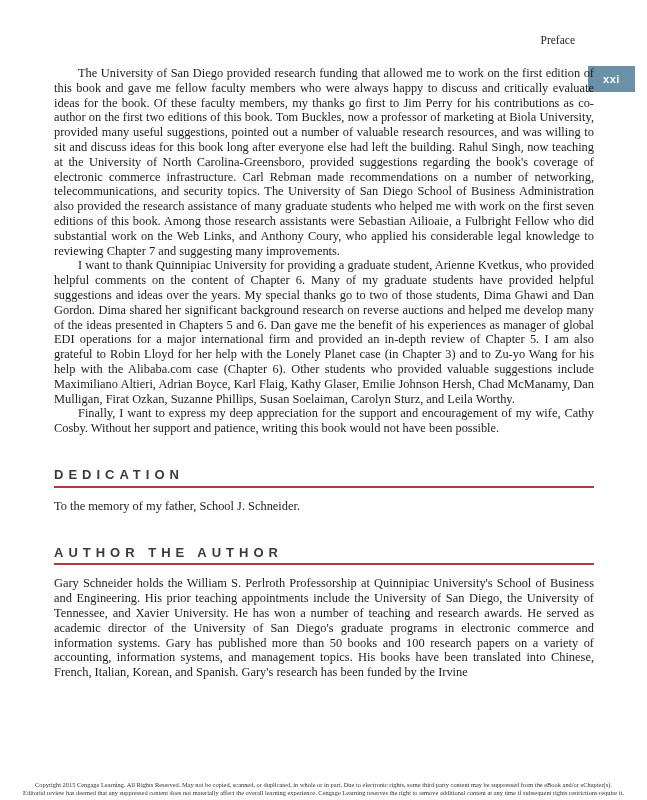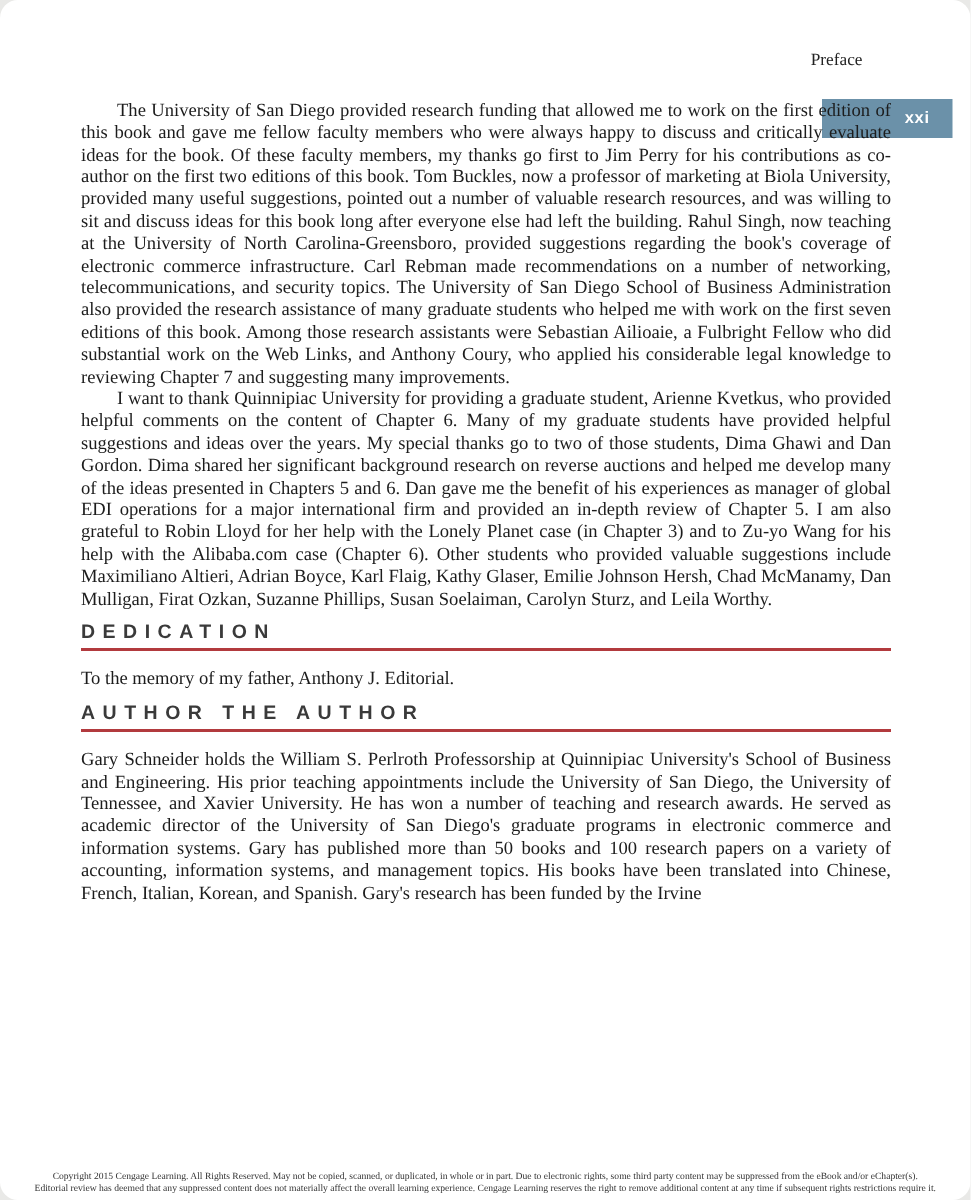--- a/index.html
+++ b/index.html
@@ -7,51 +7,49 @@
     width: 647px; height: 800px;
     background: #e9e9e7;
     font-family: "Liberation Serif", serif;
   }
   .page {
     position: relative;
     width: 647px; height: 800px;
     background: #ffffff;
     overflow: hidden;
     box-sizing: border-box;
-    border-radius: 12px;
   }
   .running-head {
     position: absolute;
     top: 34px; right: 72px;
     font-size: 11.5px;
     color: #222222;
   }
   .page-tab {
     position: absolute;
     top: 66px; right: 12px;
     width: 47px; height: 26px;
     display: flex; align-items: center; justify-content: center;
     color: #ffffff;
     font-family: "Liberation Sans", sans-serif;
     font-size: 11px; font-weight: bold;
     letter-spacing: 0.5px;
-    padding-left: 40px;
   }
   .content {
     position: absolute;
     left: 54px; top: 66px;
     width: 540px;
     color: #1c1c1c;
     font-size: 12.4px;
     line-height: 14.8px;
     text-align: justify;
   }
   .content p { margin: 0; }
   .content p.indent { text-indent: 24px; }
-  .section { margin-top: 8px; }
+  .section { margin-top: 32px; }
   .section-heading {
     font-family: "Liberation Sans", sans-serif;
     font-weight: bold;
     font-size: 13px;
     letter-spacing: 5px;
     color: #3a3a3a;
     margin: 0 0 3px 0;
   }
   .heading-rule {
     height: 2px;
@@ -76,25 +74,26 @@
   <div class="running-head">Preface</div>
 
   <div class="page-tab" style="background: rgb(107, 145, 169);">xxi</div>
 
   <div class="content">
 
     <p class="indent">The University of San Diego provided research funding that allowed me to work on the first edition of this book and gave me fellow faculty members who were always happy to discuss and critically evaluate ideas for the book. Of these faculty members, my thanks go first to Jim Perry for his contributions as co-author on the first two editions of this book. Tom Buckles, now a professor of marketing at Biola University, provided many useful suggestions, pointed out a number of valuable research resources, and was willing to sit and discuss ideas for this book long after everyone else had left the building. Rahul Singh, now teaching at the University of North Carolina-Greensboro, provided suggestions regarding the book's coverage of electronic commerce infrastructure. Carl Rebman made recommendations on a number of networking, telecommunications, and security topics. The University of San Diego School of Business Administration also provided the research assistance of many graduate students who helped me with work on the first seven editions of this book. Among those research assistants were Sebastian Ailioaie, a Fulbright Fellow who did substantial work on the Web Links, and Anthony Coury, who applied his considerable legal knowledge to reviewing Chapter 7 and suggesting many improvements.</p>
 
     <p class="indent">I want to thank Quinnipiac University for providing a graduate student, Arienne Kvetkus, who provided helpful comments on the content of Chapter 6. Many of my graduate students have provided helpful suggestions and ideas over the years. My special thanks go to two of those students, Dima Ghawi and Dan Gordon. Dima shared her significant background research on reverse auctions and helped me develop many of the ideas presented in Chapters 5 and 6. Dan gave me the benefit of his experiences as manager of global EDI operations for a major international firm and provided an in-depth review of Chapter 5. I am also grateful to Robin Lloyd for her help with the Lonely Planet case (in Chapter 3) and to Zu-yo Wang for his help with the Alibaba.com case (Chapter 6). Other students who provided valuable suggestions include Maximiliano Altieri, Adrian Boyce, Karl Flaig, Kathy Glaser, Emilie Johnson Hersh, Chad McManamy, Dan Mulligan, Firat Ozkan, Suzanne Phillips, Susan Soelaiman, Carolyn Sturz, and Leila Worthy.</p>
 
+    <p class="indent">Finally, I want to express my deep appreciation for the support and encouragement of my wife, Cathy Cosby. Without her support and patience, writing this book would not have been possible.</p>
 
     <div class="section">
       <div class="section-heading">DEDICATION</div>
       <div class="heading-rule" style="background: rgb(178, 58, 62);"></div>
-      <p class="section-body">To the memory of my father, Anthony J. Editorial.</p>
+      <p class="section-body">To the memory of my father, School J. Schneider.</p>
     </div>
 
     <div class="section">
       <div class="section-heading">AUTHOR THE AUTHOR</div>
       <div class="heading-rule" style="background: rgb(178, 58, 62);"></div>
       <p class="section-body">Gary Schneider holds the William S. Perlroth Professorship at Quinnipiac University's School of Business and Engineering. His prior teaching appointments include the University of San Diego, the University of Tennessee, and Xavier University. He has won a number of teaching and research awards. He served as academic director of the University of San Diego's graduate programs in electronic commerce and information systems. Gary has published more than 50 books and 100 research papers on a variety of accounting, information systems, and management topics. His books have been translated into Chinese, French, Italian, Korean, and Spanish. Gary's research has been funded by the Irvine</p>
     </div>
 
   </div>
 

